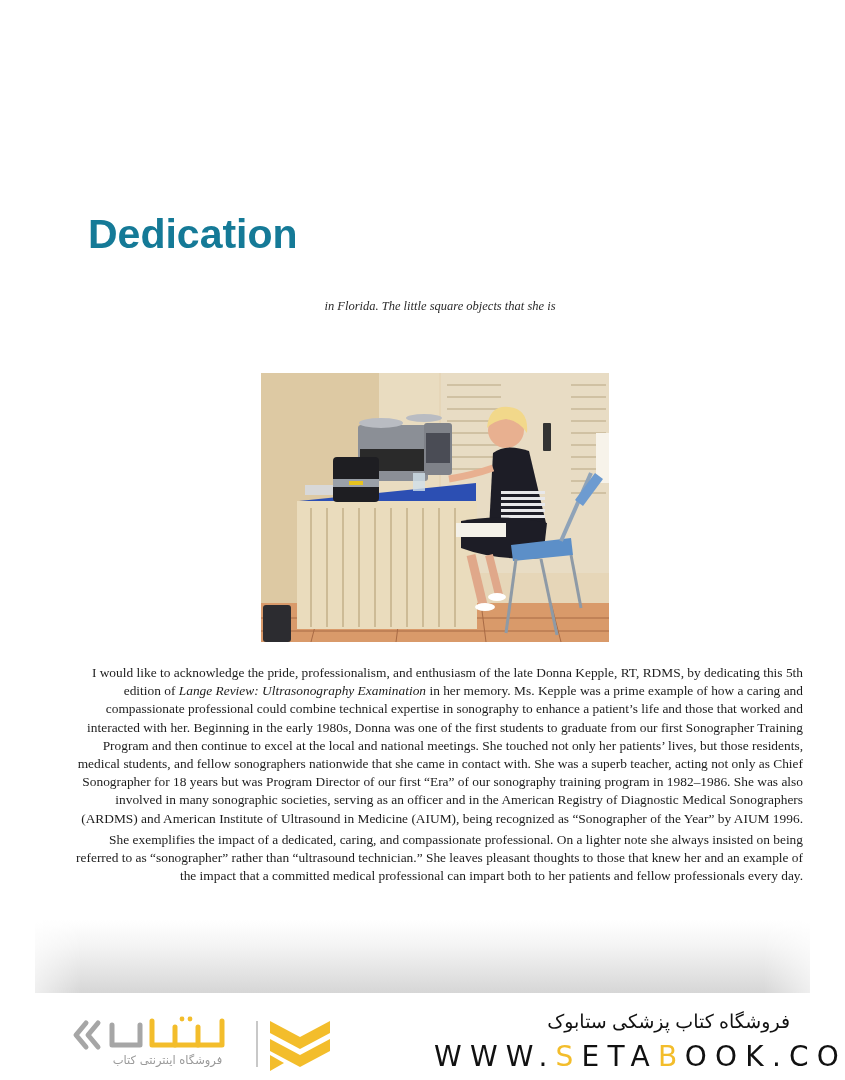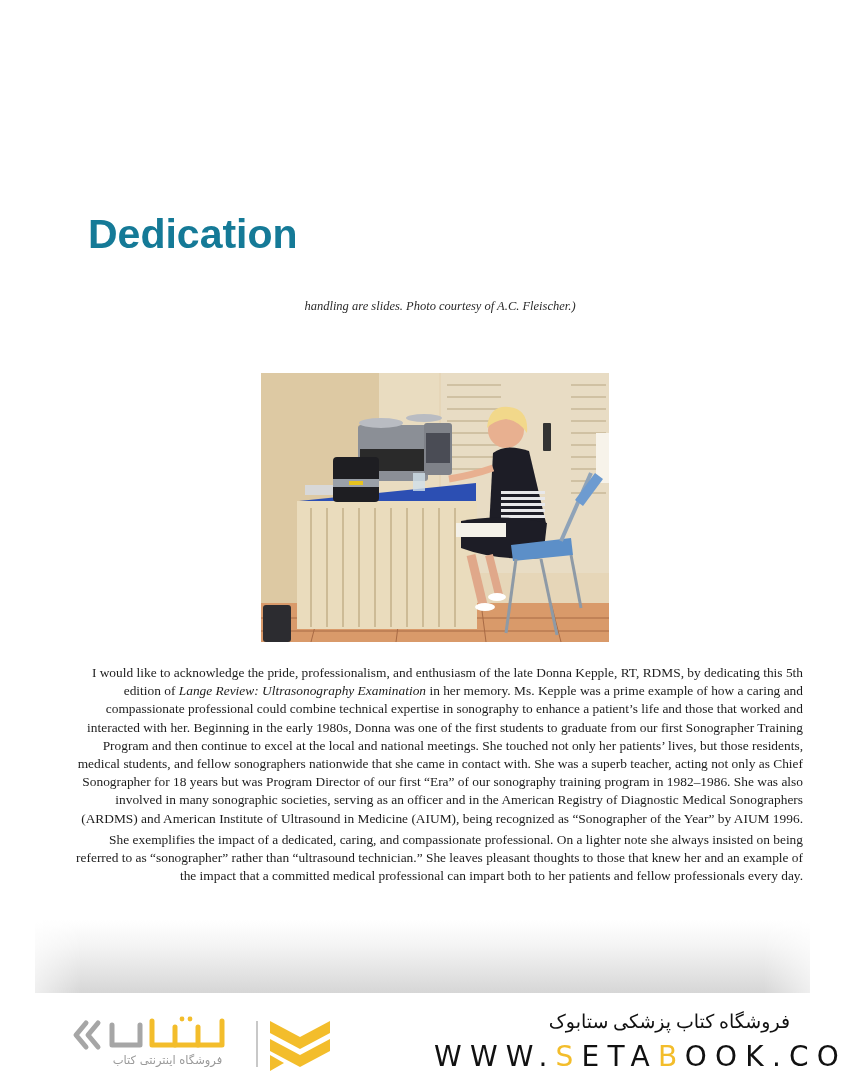--- a/index.html
+++ b/index.html
@@ -42,35 +42,35 @@
   }
   .logo-sub {
     position: absolute; left: 28px; top: 38px; width: 135px; text-align: center;
     font-family: "DejaVu Sans", sans-serif; font-size: 11.5px; color: #9a9a9a; direction: rtl;
   }
   .logo-divider { position: absolute; left: 184px; top: 6px; width: 1.5px; height: 46px; background: #c8c8c8; }
   .logo-mark { position: absolute; left: 196px; top: 2px; width: 64px; height: 56px; }
 
   .store-name {
     position: absolute; right: 55px; top: 1010px;
-    font-family: Liberation Serif, serif; font-size: 19px; color: #111; direction: rtl;
+    font-family: Liberation Sans, sans-serif; font-size: 19px; color: #111; direction: rtl;
   }
   .store-url {
     position: absolute; left: 434px; top: 1040px;
     font-family: "DejaVu Sans", sans-serif; font-size: 28px; letter-spacing: 8.2px; color: #111;
   }
   .store-url .hl { color: #f3bd2b; }
 </style>
 </head>
 <body>
 
 <h1 class="title">Dedication</h1>
 
 <div class="caption">
-  <div>handling are slides. Photo courtesy of A.C. Fleischer.)</div>
+  <div>in Florida. The little square objects that she is</div>
 </div>
 
 <div class="photo">
   <svg width="348" height="269" viewBox="0 0 348 269">
 
     <rect x="0" y="0" width="348" height="269" fill="#e6d6b8"></rect>
     <rect x="0" y="0" width="120" height="240" fill="#ddc9a3"></rect>
     <rect x="118" y="0" width="60" height="240" fill="#e9dcc0"></rect>
 
     <rect x="180" y="0" width="168" height="200" fill="#e8dcc4"></rect>

